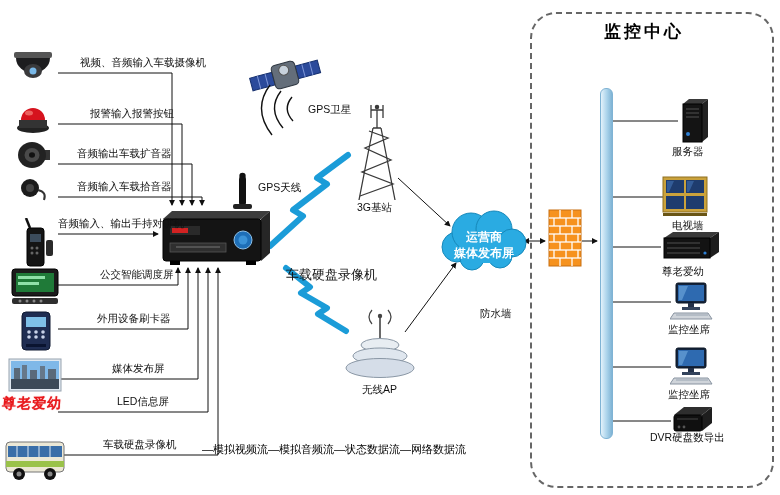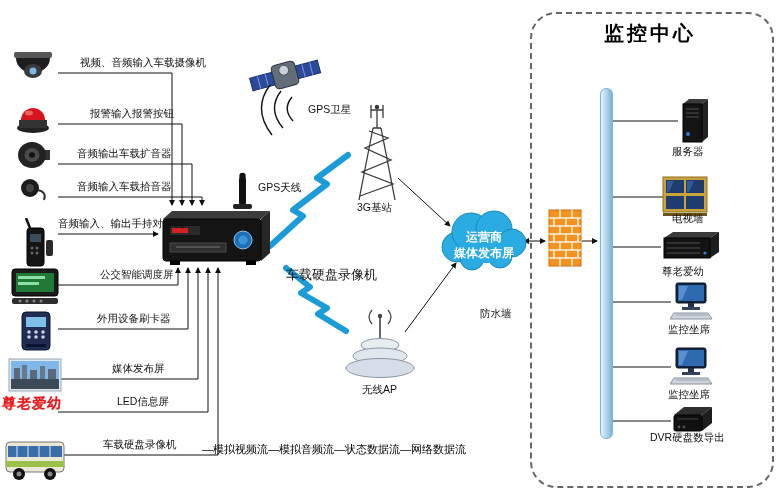--- a/index.html
+++ b/index.html
@@ -8,21 +8,21 @@
     font-family:"Liberation Sans","DejaVu Sans",sans-serif;color:#111;
   }
   .overlay{position:absolute;left:0;top:0;z-index:1;}
   .lbl{position:absolute;z-index:3;font-size:10.5px;line-height:1.2;white-space:nowrap;color:#111;}
   .icon{position:absolute;z-index:2;}
   .mc-box{
     position:absolute;z-index:0;left:530px;top:12px;width:240px;height:472px;
     border:2px dashed #666;border-radius:26px;background:transparent;
   }
   .mc-title{
-    position:absolute;z-index:3;left:604px;top:20px;font-size:20px;font-weight:bold;
+    position:absolute;z-index:3;left:604px;top:20px;font-size:17px;font-weight:bold;
     letter-spacing:3px;color:#000;
   }
   .bus-bar{
     position:absolute;z-index:2;left:600px;top:88px;width:11px;height:349px;border-radius:6px;
     background:linear-gradient(90deg,#e3f2fb,#a9d2ea 55%,#7fb3d4);border:1px solid #7fb3d4;
   }
   .cloud-text{
     position:absolute;z-index:3;left:446px;top:230px;width:76px;text-align:center;
     color:#fff;font-size:12px;font-weight:bold;line-height:1.3;
   }
@@ -329,21 +329,21 @@
       <rect x="1" y="1" width="44" height="35" fill="#caa23c" stroke="#8f7020"></rect>
       <rect x="4" y="4" width="18" height="13" fill="#1e3c6e"></rect>
       <rect x="24" y="4" width="18" height="13" fill="#1e3c6e"></rect>
       <rect x="4" y="20" width="18" height="13" fill="#1e3c6e"></rect>
       <rect x="24" y="20" width="18" height="13" fill="#1e3c6e"></rect>
       <polygon points="5,5 12,5 7,16 5,16" fill="#3c6aa8" opacity="0.7"></polygon>
       <polygon points="25,5 32,5 27,16 25,16" fill="#3c6aa8" opacity="0.7"></polygon>
       <rect x="1" y="37" width="44" height="3" fill="#6a5616"></rect>
     </svg>
   </div>
-  <div class="lbl" style="left:672px;top:212px">电视墙</div>
+  <div class="lbl" style="left:672px;top:219px">电视墙</div>
 
   <div class="icon" style="left:660px;top:230px">
     <svg width="62" height="32" viewBox="0 0 62 32">
       <polygon points="4,8 13,2 59,2 50,8" fill="#3a3a3a"></polygon>
       <polygon points="50,8 59,2 59,22 50,28" fill="#1e1e1e"></polygon>
       <rect x="4" y="8" width="46" height="20" fill="#131313" stroke="#000"></rect>
       <line x1="7" y1="13" x2="40" y2="13" stroke="#3c3c3c" stroke-width="1.6"></line>
       <line x1="7" y1="18" x2="40" y2="18" stroke="#3c3c3c" stroke-width="1.6"></line>
       <line x1="7" y1="23" x2="40" y2="23" stroke="#3c3c3c" stroke-width="1.6"></line>
       <circle cx="45" cy="23" r="1.6" fill="#2e7fd4"></circle>

